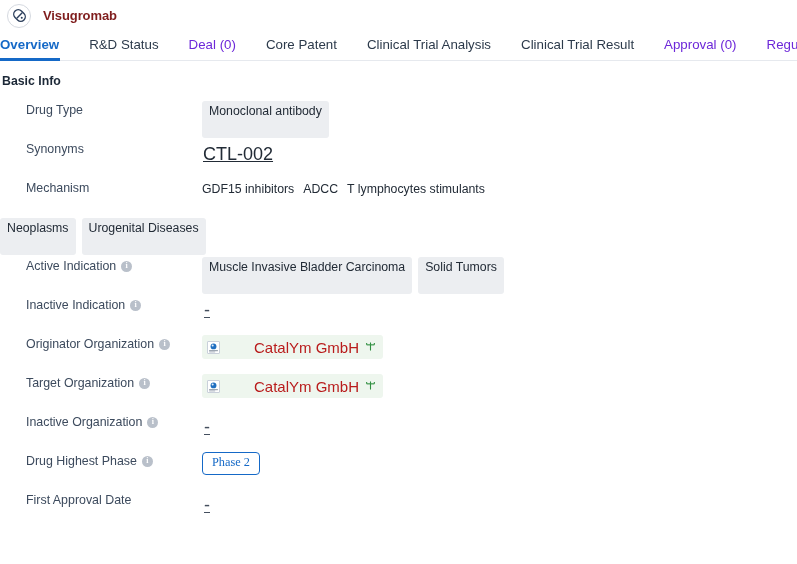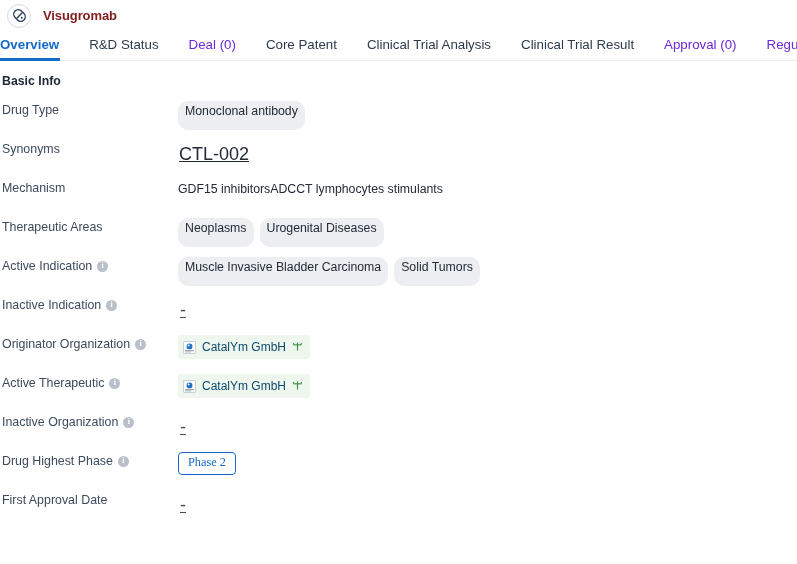--- a/index.html
+++ b/index.html
@@ -102,20 +102,21 @@
     width: 178px;
     flex: 0 0 178px;
     font-size: 12.4px;
     color: #3c4a5d;
     padding-left: 2px;
     padding-top: 4px;
     display: flex;
     align-items: center;
     gap: 5px;
     line-height: 1.2;
+    margin-left: 24px;
   }
   .field-value {
     flex: 1 1 auto;
     display: flex;
     flex-wrap: wrap;
     align-items: center;
     gap: 6px;
     padding-top: 2px;
     min-height: 20px;
   }
@@ -133,62 +134,64 @@
     font-family: "Liberation Serif", serif;
     flex: 0 0 auto;
     line-height: 1;
   }
 
   .chip {
     display: inline-block;
     background: #eceef1;
     color: #222b36;
     font-size: 12.3px;
-    border-radius: 10px;
-    padding: 4px 7px 12px 7px;
+    border-radius: 3px;
+    padding: 4px 7px 20px 7px;
     line-height: 1.05;
     white-space: nowrap;
   }
   .plain-value {
     font-size: 18px;
     color: #222b36;
     line-height: 1.2;
     padding: 4px 0 0 1px;
     white-space: nowrap;
     text-decoration: underline;
   }
   .plain-value.dash {
     color: #444f5e;
     padding-left: 2px;
   }
   .mech-list {
     display: flex;
+    gap: 9px;
     flex-wrap: wrap;
     padding-top: 2px;
   }
   .mech-item {
     font-size: 12.3px;
     color: #222b36;
     white-space: nowrap;
   }
 
   
   .org-chip {
     display: inline-flex;
     align-items: center;
     gap: 6px;
     background: #eef6ee;
     border-radius: 3px;
     padding: 3px 7px 3px 5px;
     cursor: pointer;
   }
   .org-chip .org-name {
-    font-size: 12px;
-    color: #0c4a6e;
+    font-size: 15px;
+    color: #b91c1c;
     white-space: nowrap;
+    margin-left: 28px;
   }
   .org-logo {
     width: 13px;
     height: 13px;
     flex: 0 0 auto;
     border-radius: 1px;
     background: #ffffff;
     border: 1px solid #c9d0da;
     display: flex;
     align-items: center;
@@ -270,23 +273,20 @@
     <div class="field-value">
       <div class="mech-list">
         <span class="mech-item">GDF15 inhibitors</span>
         <span class="mech-item">ADCC</span>
         <span class="mech-item">T lymphocytes stimulants</span>
       </div>
     </div>
   </div>
 
   <div class="field-row">
-    <div class="field-label">
-      <span>Therapeutic Areas</span>
-    </div>
     <div class="field-value">
       <span class="chip">Neoplasms</span>
       <span class="chip">Urogenital Diseases</span>
     </div>
   </div>
 
   <div class="field-row">
     <div class="field-label">
       <span>Active Indication</span>
       <span class="info-icon">i</span>
@@ -332,21 +332,21 @@
             <path d="M10.2 4.2 V2.1" stroke="#2f8f3f" stroke-width="1.2" fill="none"></path>
             <path d="M6 4.2 V1.6" stroke="#2f8f3f" stroke-width="1.2" fill="none"></path>
           </svg>
         </span>
       </span>
     </div>
   </div>
 
   <div class="field-row">
     <div class="field-label">
-      <span>Active Therapeutic</span>
+      <span>Target Organization</span>
       <span class="info-icon">i</span>
     </div>
     <div class="field-value">
       <span class="org-chip">
         <span class="org-logo">
           <svg width="11" height="11" viewBox="0 0 12 12" aria-hidden="true">
             <rect x="0" y="0" width="12" height="12" fill="#ffffff"></rect>
             <circle cx="6" cy="4.8" r="3.2" fill="#1f6fc0"></circle>
             <circle cx="5.1" cy="3.9" r="1.1" fill="#eaf2fb"></circle>
             <rect x="1.2" y="9" width="9.6" height="1" fill="#7f8a99"></rect>

